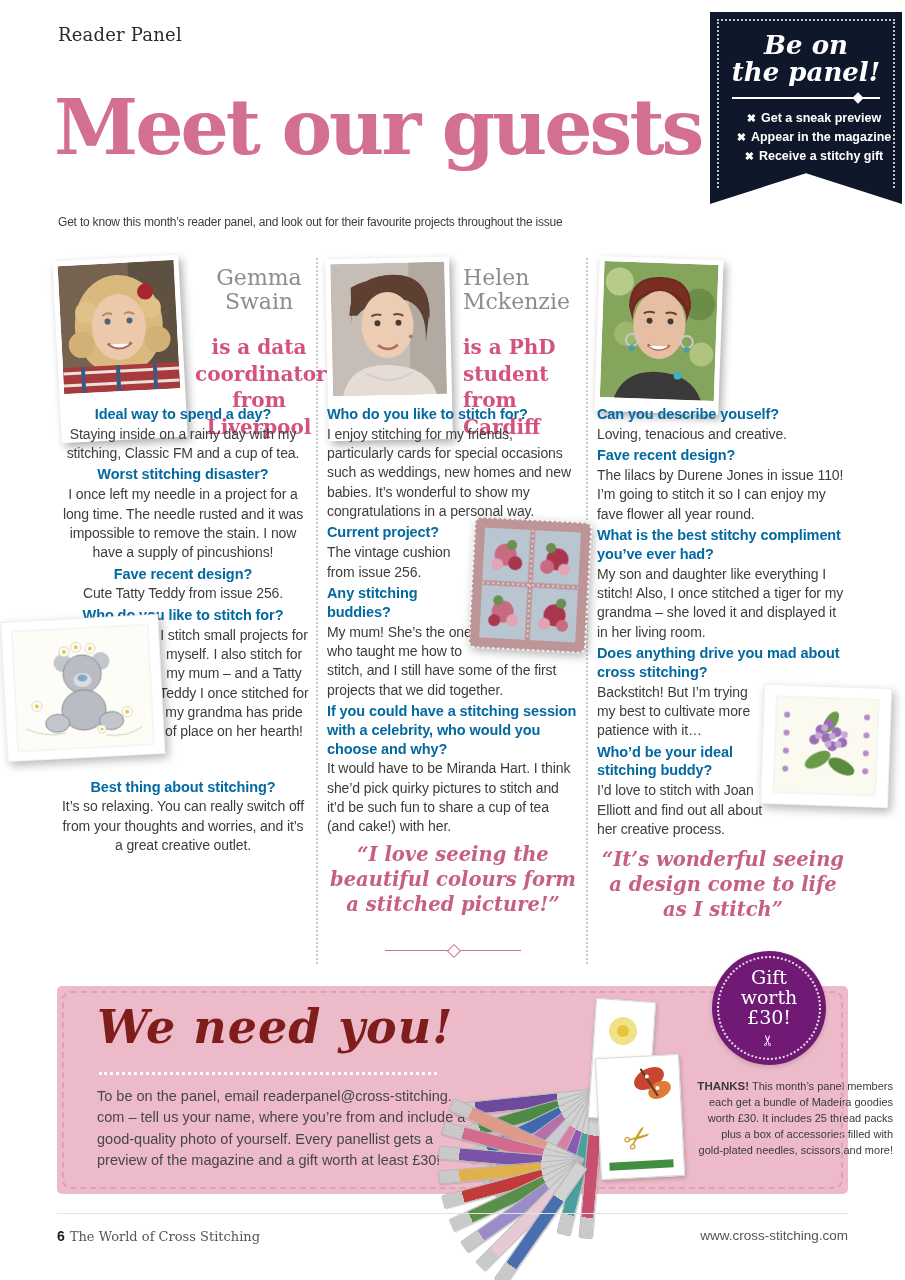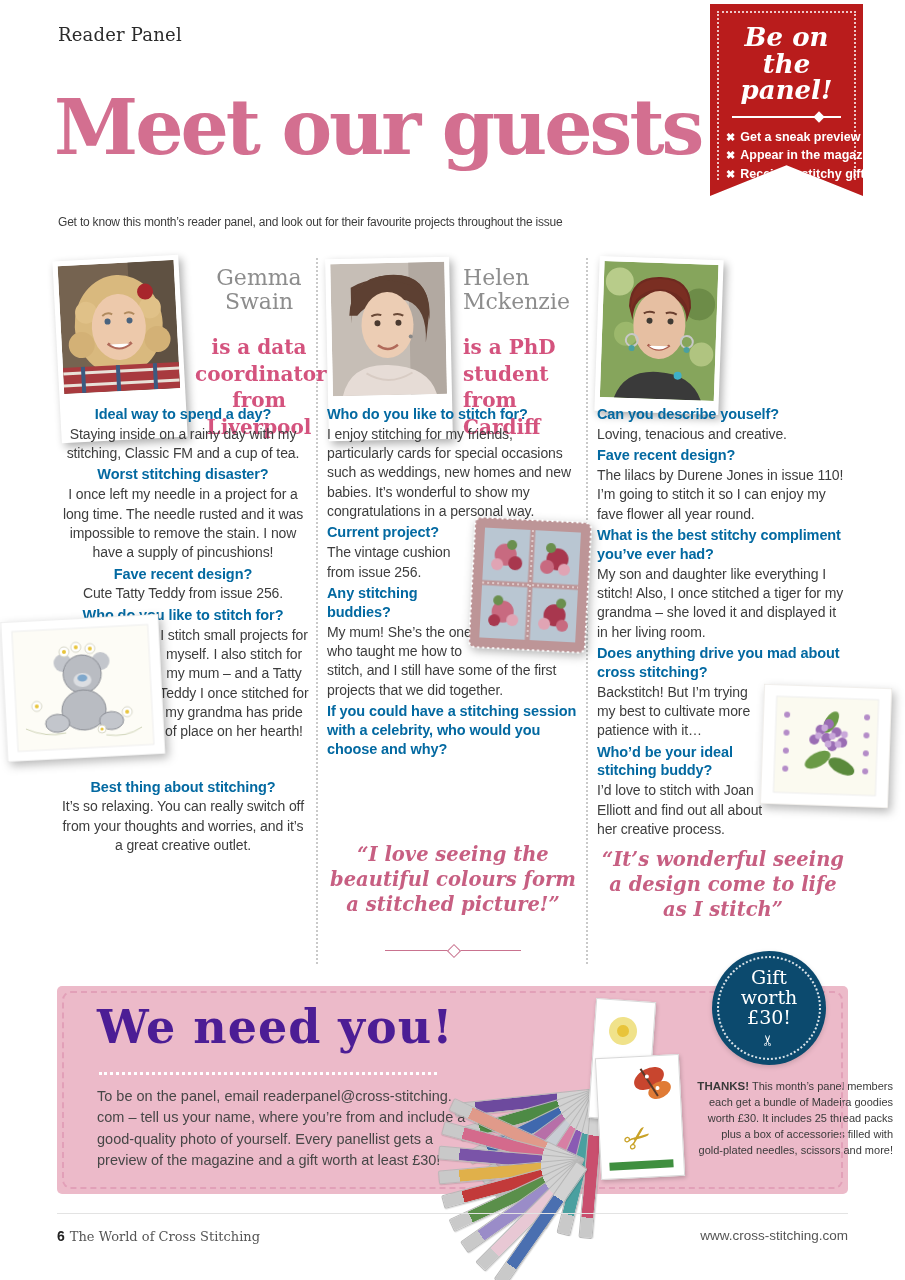--- a/index.html
+++ b/index.html
@@ -8,30 +8,30 @@
 
   .kicker{position:absolute;left:58px;top:24px;font-family:"DejaVu Serif",serif;
           font-size:18px;color:#2b2b2b;letter-spacing:.2px;}
 
   .headline{position:absolute;left:54px;top:90px;font-family:"DejaVu Serif",serif;
             font-weight:700;font-size:76px;color:#d36f90;letter-spacing:-3px;line-height:1;}
 
   .intro{position:absolute;left:58px;top:215px;font-size:12px;color:#3c3c3c;white-space:nowrap;letter-spacing:-.2px;}
 
   
-  .ribbon{position:absolute;left:710px;top:4px;width:153px;height:192px;background:#b91c1c;color:#fff;
+  .ribbon{position:absolute;left:710px;top:12px;width:192px;height:192px;background:#0f172a;color:#fff;
           clip-path:polygon(0 0,100% 0,100% 100%,50% 84%,0 100%);}
   .ribbon::after{content:"";position:absolute;left:7px;right:7px;top:7px;bottom:16px;
           border:2px dotted rgba(255,255,255,.75);border-bottom:none;}
   .ribbon-title{margin:20px 8px 0;text-align:center;font-family:"DejaVu Serif",serif;
           font-style:italic;font-weight:700;font-size:26px;line-height:1.02;}
   .ribbon-rule{position:relative;margin:12px 22px 10px;border-top:2px solid #fff;}
   .ribbon-rule .dm{position:absolute;right:18px;top:-5px;width:8px;height:8px;background:#fff;transform:rotate(45deg);}
   .ribbon-items{margin:0 0 0 16px;font-size:12.5px;font-weight:700;line-height:1.5;}
-  .ribbon-item{white-space:nowrap;}
+  .ribbon-item{white-space:nowrap;text-align:center;}
   .ribbon-item .x{margin-right:5px;font-size:11px;}
 
   
   .col{position:absolute;top:258px;width:252px;}
   .col1{left:57px;text-align:center;} .col2{left:327px;} .col3{left:597px;}
   .divider{position:absolute;top:258px;height:706px;border-left:2px dotted #c9c9c9;width:0;}
   .div1{left:316px;} .div2{left:586px;}
 
   .profile{display:flex;gap:12px;}
   .polaroid{background:#fff;padding:5px 5px 10px;box-shadow:3px 4px 9px rgba(0,0,0,.32);flex:0 0 auto;}
@@ -59,31 +59,31 @@
 
   
   .art{position:absolute;filter:drop-shadow(3px 4px 5px rgba(0,0,0,.28));}
   .teddy{left:4px;top:618px;transform:rotate(-3deg);}
   .cushion{left:470px;top:518px;transform:rotate(3deg);filter:drop-shadow(2px 3px 5px rgba(0,0,0,.3));}
   .lilac{left:762px;top:686px;transform:rotate(2deg);}
 
   
   .wny{position:absolute;left:57px;top:986px;width:791px;height:208px;background:#ecbac9;border-radius:5px;}
   .wny::after{content:"";position:absolute;inset:5px;border:2px dashed #e2a0b8;border-radius:9px;pointer-events:none;}
-  .wny-title{position:absolute;left:40px;top:14px;font-family:"DejaVu Serif",serif;
-             font-weight:700;font-size:46px;color:#4c1d95;letter-spacing:1px;}
+  .wny-title{position:absolute;left:40px;top:14px;font-family:"DejaVu Serif",serif;font-style:italic;
+             font-weight:700;font-size:46px;color:#7f1d1d;letter-spacing:1px;}
   .wny-underline{position:absolute;left:42px;top:86px;width:338px;border-top:3px dotted #fff;}
   .wny-body{position:absolute;left:40px;top:100px;width:374px;font-size:14.5px;line-height:1.47;color:#474747;}
 
   .thanks{position:absolute;left:638px;top:92px;width:198px;text-align:right;
           font-size:11px;line-height:1.45;color:#3a3a3a;}
   .thanks b{font-size:11.5px;}
 
   .badge{position:absolute;left:712px;top:951px;width:114px;height:114px;border-radius:50%;
-         background:#0c4a6e;box-shadow:0 2px 5px rgba(0,0,0,.15);}
+         background:#701a75;box-shadow:0 2px 5px rgba(0,0,0,.15);}
   .badge::after{content:"";position:absolute;inset:5px;border:2px dotted rgba(255,255,255,.85);border-radius:50%;}
   .badge-text{position:absolute;inset:0;display:flex;flex-direction:column;align-items:center;
          justify-content:center;color:#fff;font-family:"DejaVu Serif",serif;font-size:19px;line-height:1.05;}
   .badge-scissors{font-family:"DejaVu Sans",sans-serif;font-size:15px;margin-top:4px;transform:rotate(-90deg);}
 
   
   .fan{position:absolute;left:0;top:0;width:0;height:0;}
   .strip{position:absolute;right:0;top:0;width:142px;height:12px;border:1px solid #b8b8b8;border-radius:2px;
          transform-origin:100% 50%;box-shadow:0 1px 1px rgba(0,0,0,.12);}
   .card{position:absolute;background:#fff;border:1px solid #d8d8d8;box-shadow:1px 2px 4px rgba(0,0,0,.2);}
@@ -198,20 +198,21 @@
     </div>
     <div class="qa">
       <p class="q">Who do you like to stitch for?</p>
       <p class="a">I enjoy stitching for my friends, particularly cards for special occasions such as weddings, new homes and new babies. It’s wonderful to show my congratulations in a personal way.</p>
       <div class="sp-r"></div>
       <p class="q">Current project?</p>
       <p class="a">The vintage cushion from issue 256.</p>
       <p class="q">Any stitching buddies?</p>
       <p class="a">My mum! She’s the one who taught me how to stitch, and I still have some of the first projects that we did together.</p>
       <p class="q clear">If you could have a stitching session with a celebrity, who would you choose and why?</p>
+      <p class="a">It would have to be Miranda Hart. I think she’d pick quirky pictures to stitch and it’d be such fun to share a cup of tea (and cake!) with her.</p>
     </div>
   </div>
 
   <div class="col col3">
     <div class="profile">
       <div class="polaroid rot-c">
         <svg width="114" height="136" viewBox="0 0 114 136">
           <rect width="114" height="136" fill="#86a55c"></rect>
           <circle cx="16" cy="20" r="14" fill="#b8cc8a"></circle>
             <circle cx="96" cy="40" r="16" fill="#6d8c48"></circle>

